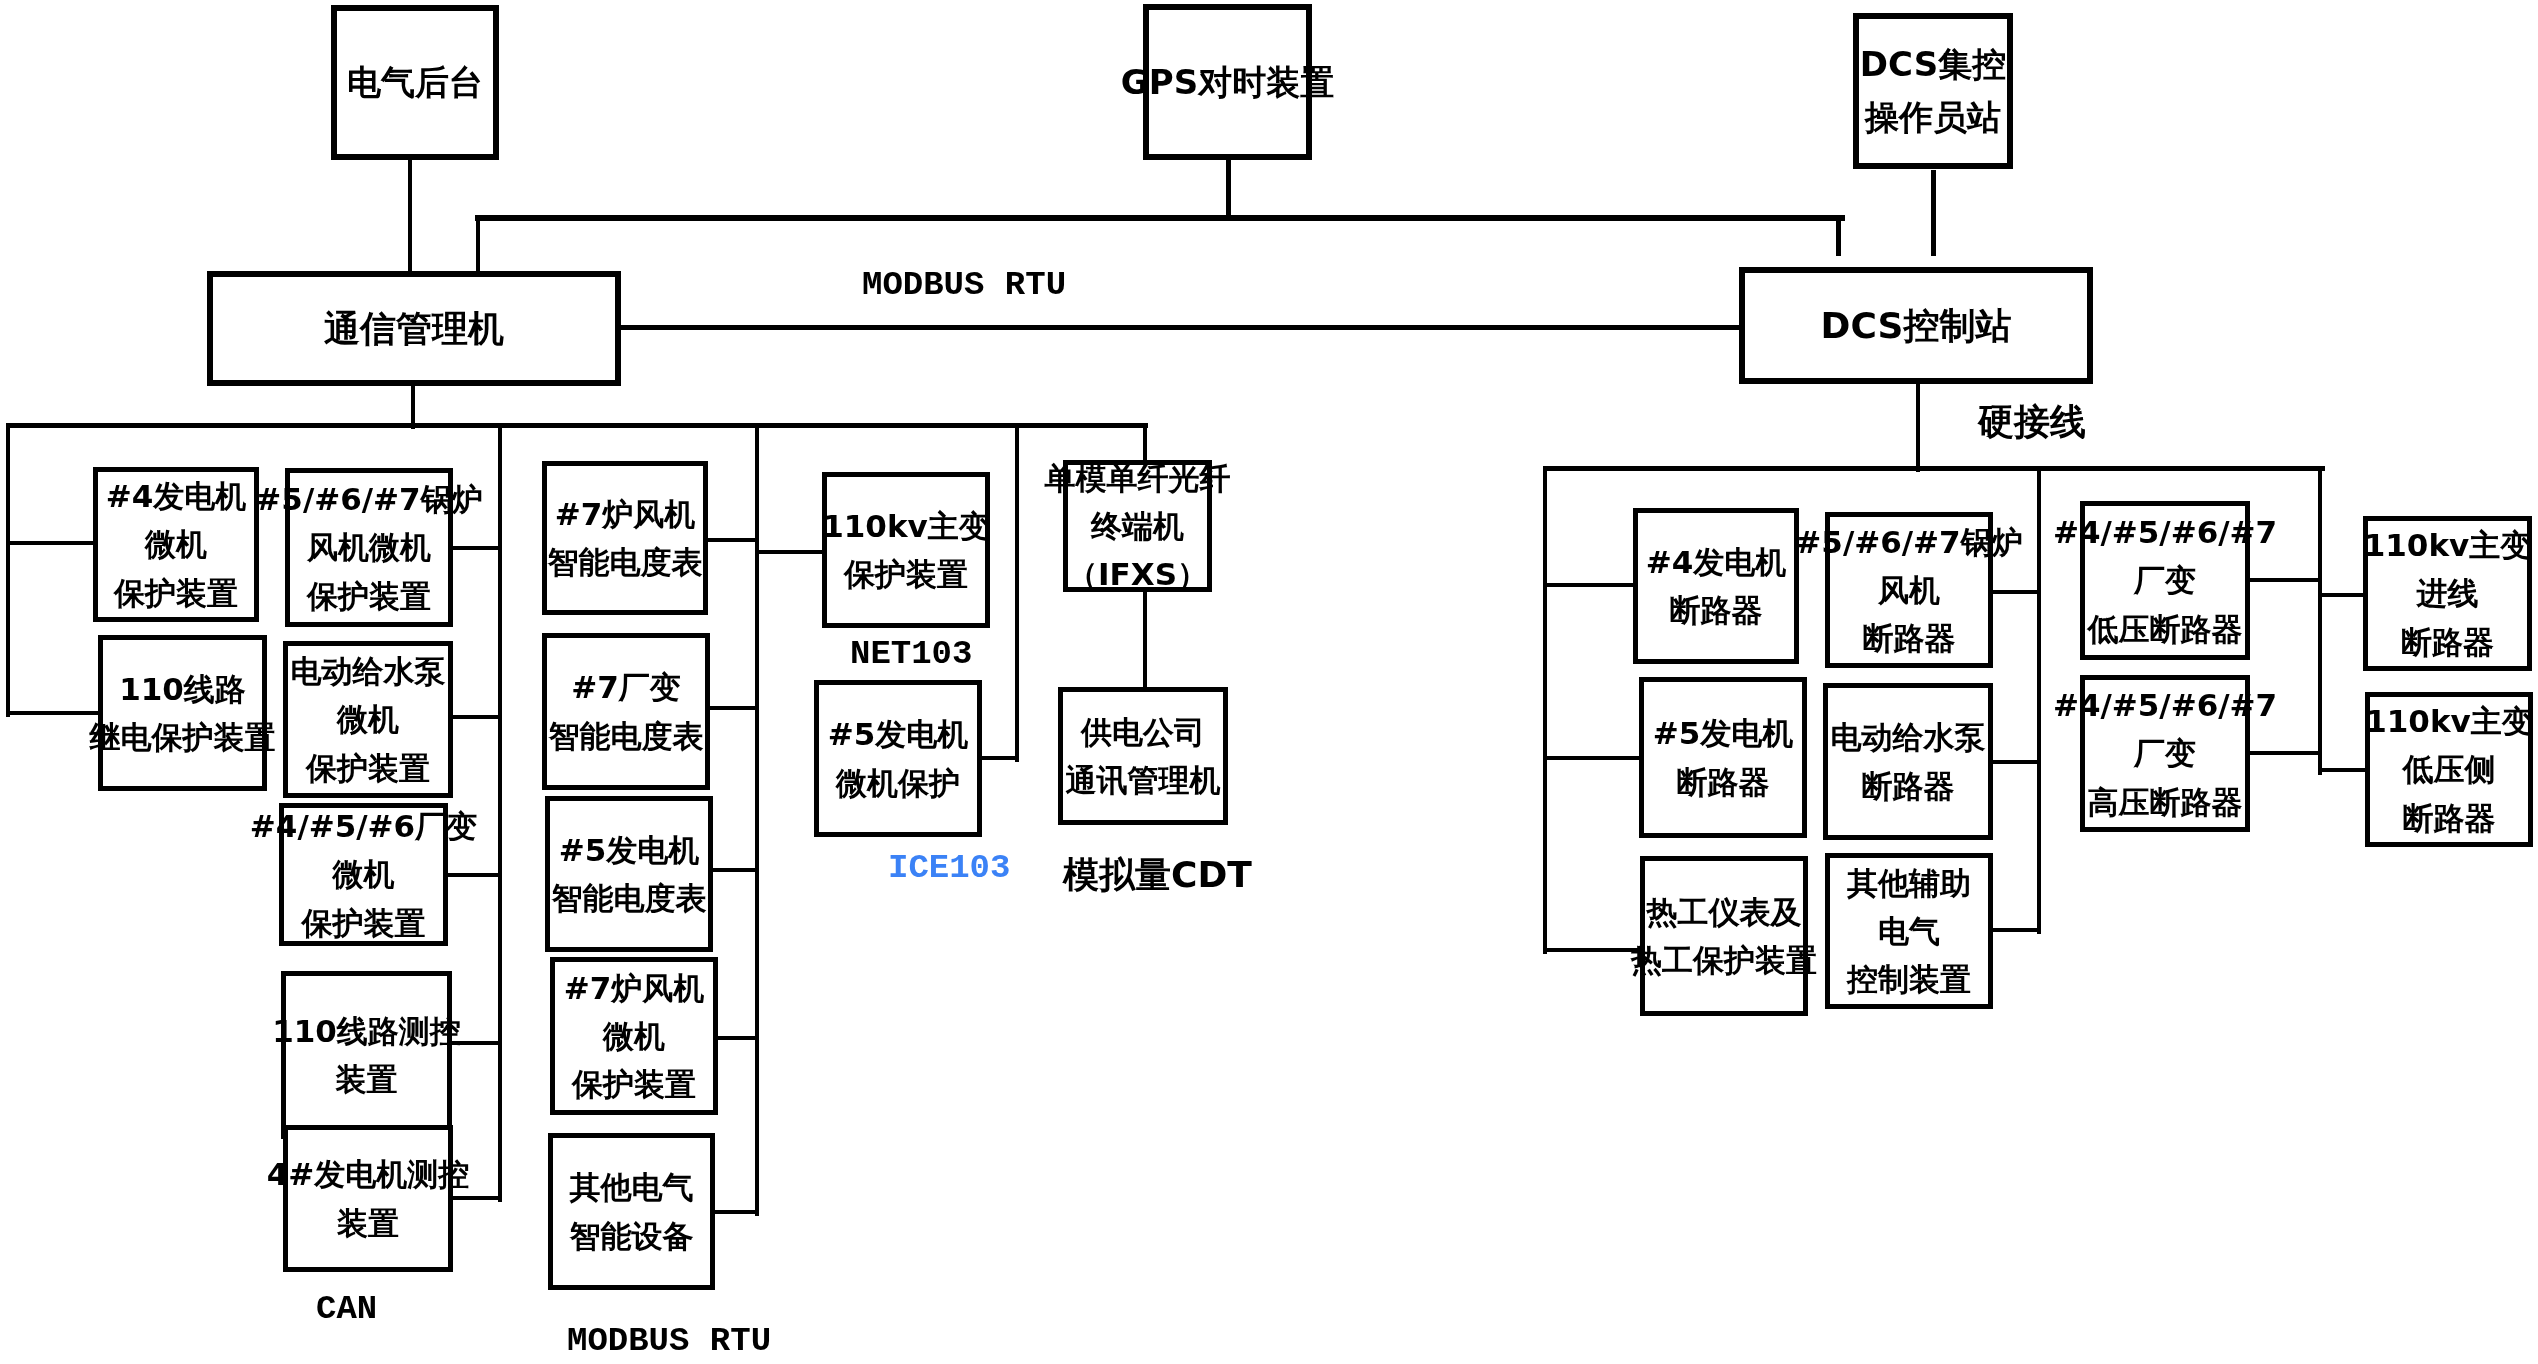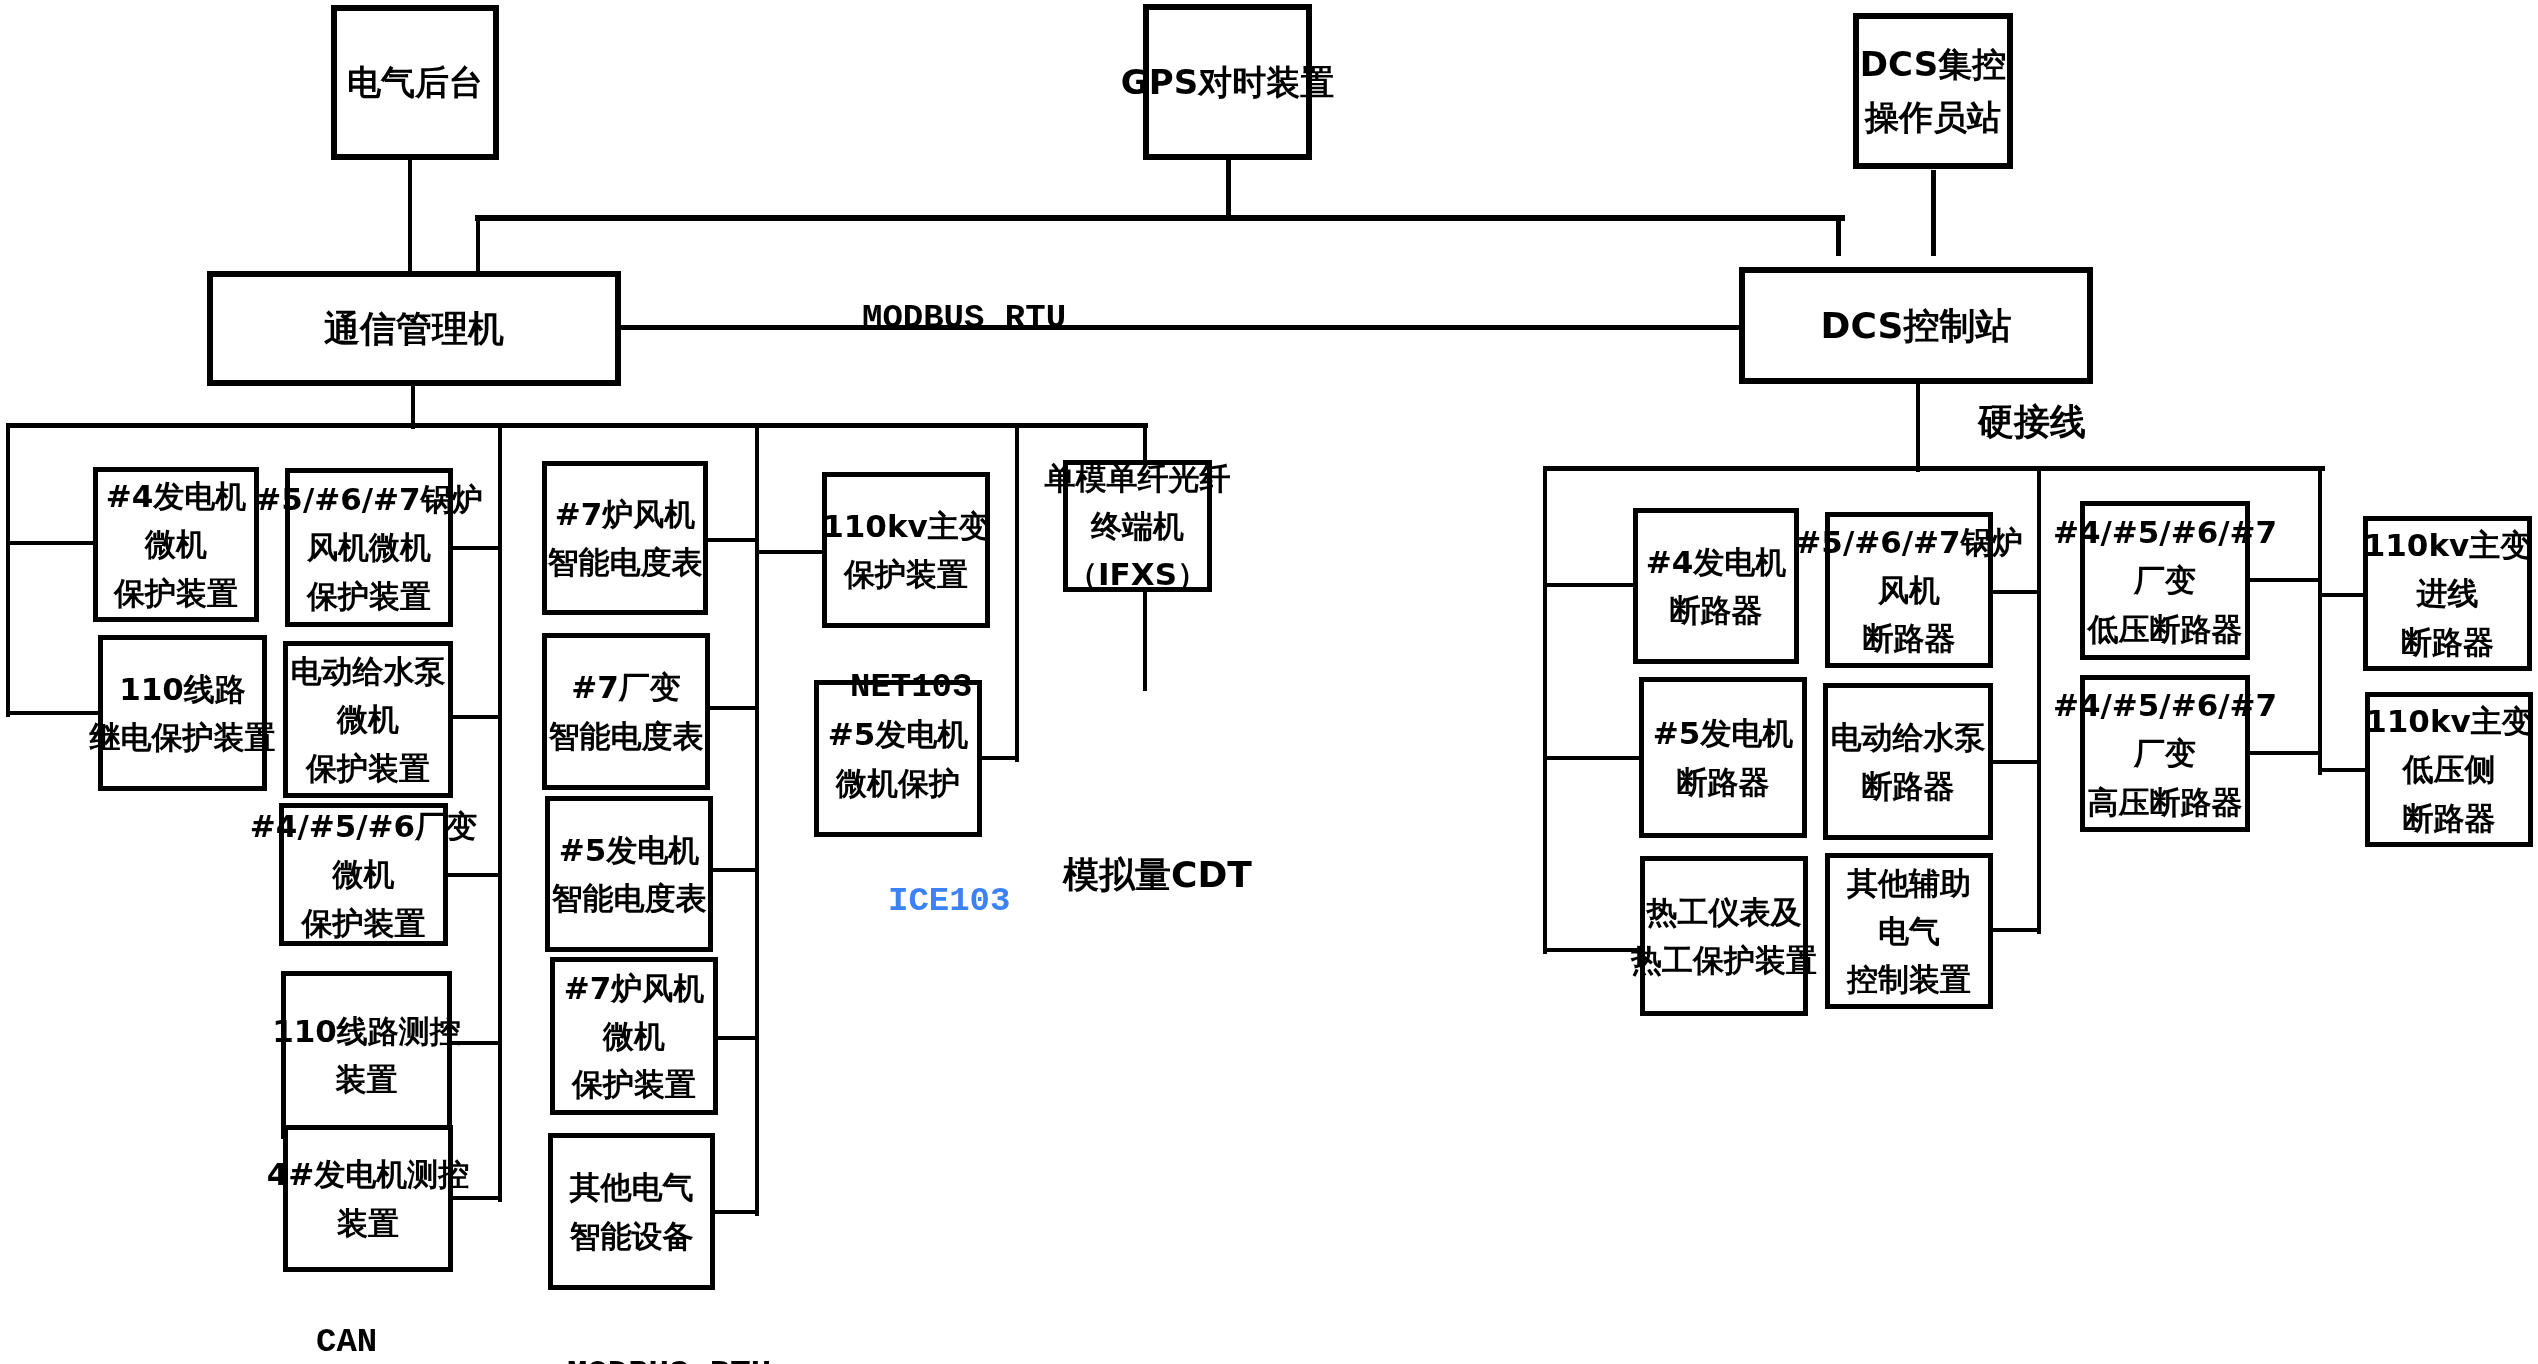--- a/index.html
+++ b/index.html
@@ -30,21 +30,21 @@
   .bline{white-space:nowrap;}
   .edge{position:absolute;background:#000;z-index:1;}
   .lbl{
     position:absolute;
     font-weight:bold;
     color:#000;
     font-size:36px;
     white-space:nowrap;
     z-index:3;
   }
-  .lbl.mono{font-family:"Liberation Mono","DejaVu Sans Mono",monospace;font-size:34px;margin-top:33px;}
+  .lbl.mono{font-family:"Liberation Mono","DejaVu Sans Mono",monospace;font-size:34px;}
 </style>
 </head>
 <body>
 
 <div id="canvas" style="background: rgb(255, 255, 255);">
     <div class="edge" style="left: 408px; top: 158px; width: 4px; height: 117px; background: rgb(0, 0, 0);"></div>
     <div class="edge" style="left: 475px; top: 215px; width: 1370px; height: 6px; background: rgb(0, 0, 0);"></div>
     <div class="edge" style="left: 476px; top: 216px; width: 4px; height: 59px; background: rgb(0, 0, 0);"></div>
     <div class="edge" style="left: 1225.5px; top: 157.5px; width: 5px; height: 63px; background: rgb(0, 0, 0);"></div>
     <div class="edge" style="left: 1835.5px; top: 215.5px; width: 5px; height: 40px; background: rgb(0, 0, 0);"></div>
@@ -162,20 +162,24 @@
     </div>
     <div class="box" style="left: 814px; top: 680px; width: 168px; height: 157px; border-color: rgb(0, 0, 0);">
       <div class="bline">#5发电机</div>
       <div class="bline">微机保护</div>
     </div>
     <div class="box" style="left: 1063px; top: 460px; width: 149px; height: 132px; border-color: rgb(0, 0, 0);">
       <div class="bline">单模单纤光纤</div>
       <div class="bline">终端机</div>
       <div class="bline">（IFXS）</div>
     </div>
+    <div class="box" style="left: 1058px; top: 687px; width: 170px; height: 138px; border-color: rgb(0, 0, 0);">
+      <div class="bline">供电公司</div>
+      <div class="bline">通讯管理机</div>
+    </div>
     <div class="box" style="left: 1633px; top: 508px; width: 166px; height: 156px; border-color: rgb(0, 0, 0);">
       <div class="bline">#4发电机</div>
       <div class="bline">断路器</div>
     </div>
     <div class="box" style="left: 1825px; top: 512px; width: 168px; height: 156px; border-color: rgb(0, 0, 0);">
       <div class="bline">#5/#6/#7锅炉</div>
       <div class="bline">风机</div>
       <div class="bline">断路器</div>
     </div>
     <div class="box" style="left: 2080px; top: 501px; width: 170px; height: 159px; border-color: rgb(0, 0, 0);">

